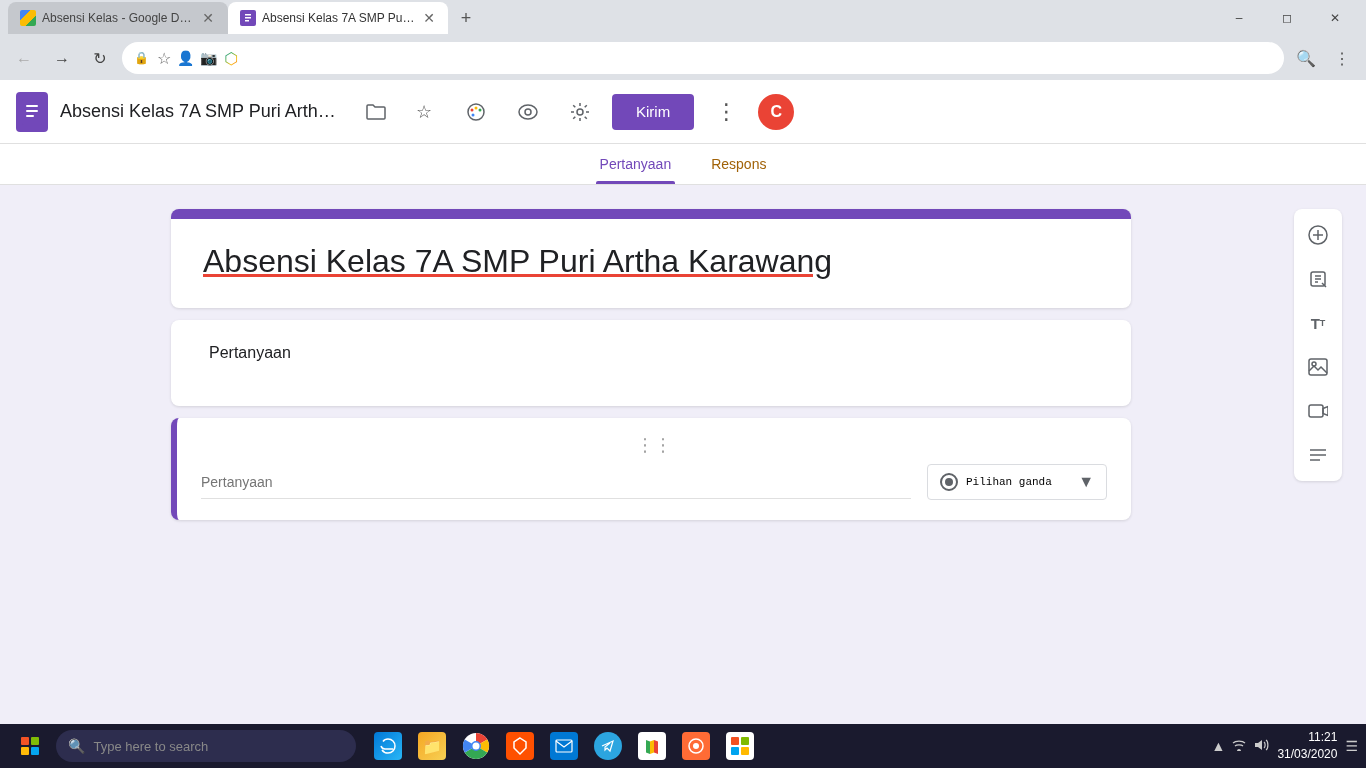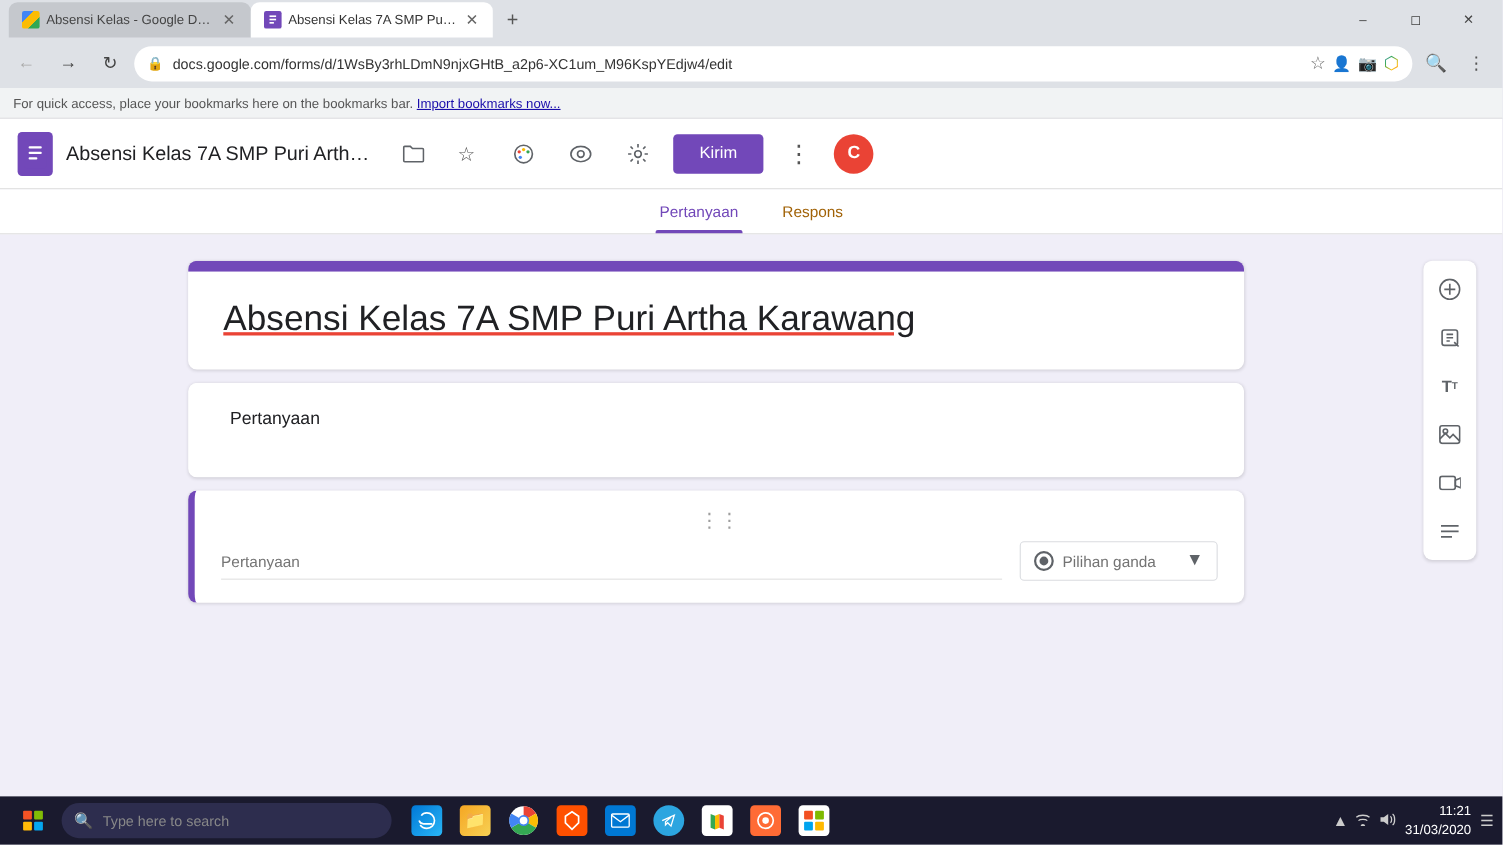--- a/index.html
+++ b/index.html
@@ -73,21 +73,21 @@
     .answer-field { border: none; border-bottom: 1px solid #9e9e9e; width: 400px; font-size: 14px; color: #9e9e9e; padding: 4px 0; outline: none; background: transparent; }
 
     
     .new-question-card { background: #fff; border-radius: 8px; box-shadow: 0 1px 3px rgba(0,0,0,0.12); padding: 16px 24px 20px; border-left: 6px solid #7248B9; }
     .drag-handle { text-align: center; color: #9e9e9e; font-size: 18px; margin-bottom: 8px; }
     .new-question-row { display: flex; align-items: center; gap: 16px; }
     .new-question-input { flex: 1; border: none; border-bottom: 1px solid #e0e0e0; font-size: 14px; color: #9e9e9e; padding: 8px 0; outline: none; background: transparent; }
     .question-type-select { display: flex; align-items: center; gap: 8px; border: 1px solid #dadce0; border-radius: 4px; padding: 8px 12px; background: #fff; cursor: pointer; min-width: 180px; }
     .radio-icon { width: 18px; height: 18px; border-radius: 50%; border: 2px solid #5f6368; display: flex; align-items: center; justify-content: center; }
     .radio-inner { width: 8px; height: 8px; border-radius: 50%; background: #5f6368; }
-    .type-label { font-size: 14px; color: #737373; flex: 1; }
+    .type-label { font-size: 11px; color: #000000; flex: 1; font-family: Liberation Mono, monospace; }
     .chevron { color: #5f6368; }
 
     
     .right-sidebar { display: flex; flex-direction: column; align-items: center; gap: 8px; background: #fff; border-radius: 8px; box-shadow: 0 1px 3px rgba(0,0,0,0.12); padding: 8px 6px; width: 48px; height: fit-content; margin-top: 0; }
     .sidebar-icon { width: 36px; height: 36px; display: flex; align-items: center; justify-content: center; border-radius: 50%; cursor: pointer; color: #555; font-size: 18px; }
 
     
     .taskbar { background: #1a1a2e; height: 44px; display: flex; align-items: center; padding: 0 8px; gap: 4px; position: relative; }
     .start-btn { width: 44px; height: 44px; display: flex; align-items: center; justify-content: center; cursor: pointer; }
     .start-icon { width: 18px; height: 18px; display: grid; grid-template-columns: 1fr 1fr; grid-template-rows: 1fr 1fr; gap: 2px; }
@@ -140,38 +140,33 @@
       <div class="win-btn close">✕</div>
     </div>
   </div>
 
   <div class="address-bar-row">
     <div class="nav-btn disabled">←</div>
     <div class="nav-btn">→</div>
     <div class="nav-btn">↻</div>
     <div class="address-input">
       <span class="address-lock">🔒</span>
-      <span class="address-text">docs.google.com/forms/d/1WsBy3rhLDmN9njxGHtB_a2p6-XC1um_M96KspYEdjw4/edit</span>
       <div class="address-icons">
         <span style="font-size:16px; cursor:pointer;">☆</span>
         <span style="font-size:14px; cursor:pointer;">👤</span>
         <span style="font-size:14px; cursor:pointer;">📷</span>
         <span style="font-size:16px; cursor:pointer; background: linear-gradient(135deg, #4285F4, #34A853, #FBBC04, #EA4335); -webkit-background-clip: text; -webkit-text-fill-color: transparent;">⬡</span>
       </div>
     </div>
     <div class="browser-toolbar-icons">
       <div class="toolbar-icon">🔍</div>
       <div class="toolbar-icon">⋮</div>
     </div>
   </div>
 
-  <div class="bookmarks-bar">
-    <span>For quick access, place your bookmarks here on the bookmarks bar.</span>&nbsp;
-    <a>Import bookmarks now...</a>
-  </div>
 
   <div class="app-content">
 
     <div class="forms-header">
       <div class="forms-logo">
         <svg width="20" height="26" viewBox="0 0 20 26" fill="none">
           <rect width="20" height="26" rx="2" fill="#7248B9"></rect>
           <rect x="4" y="6" width="12" height="2" fill="white" rx="1"></rect>
           <rect x="4" y="11" width="12" height="2" fill="white" rx="1"></rect>
           <rect x="4" y="16" width="8" height="2" fill="white" rx="1"></rect>

